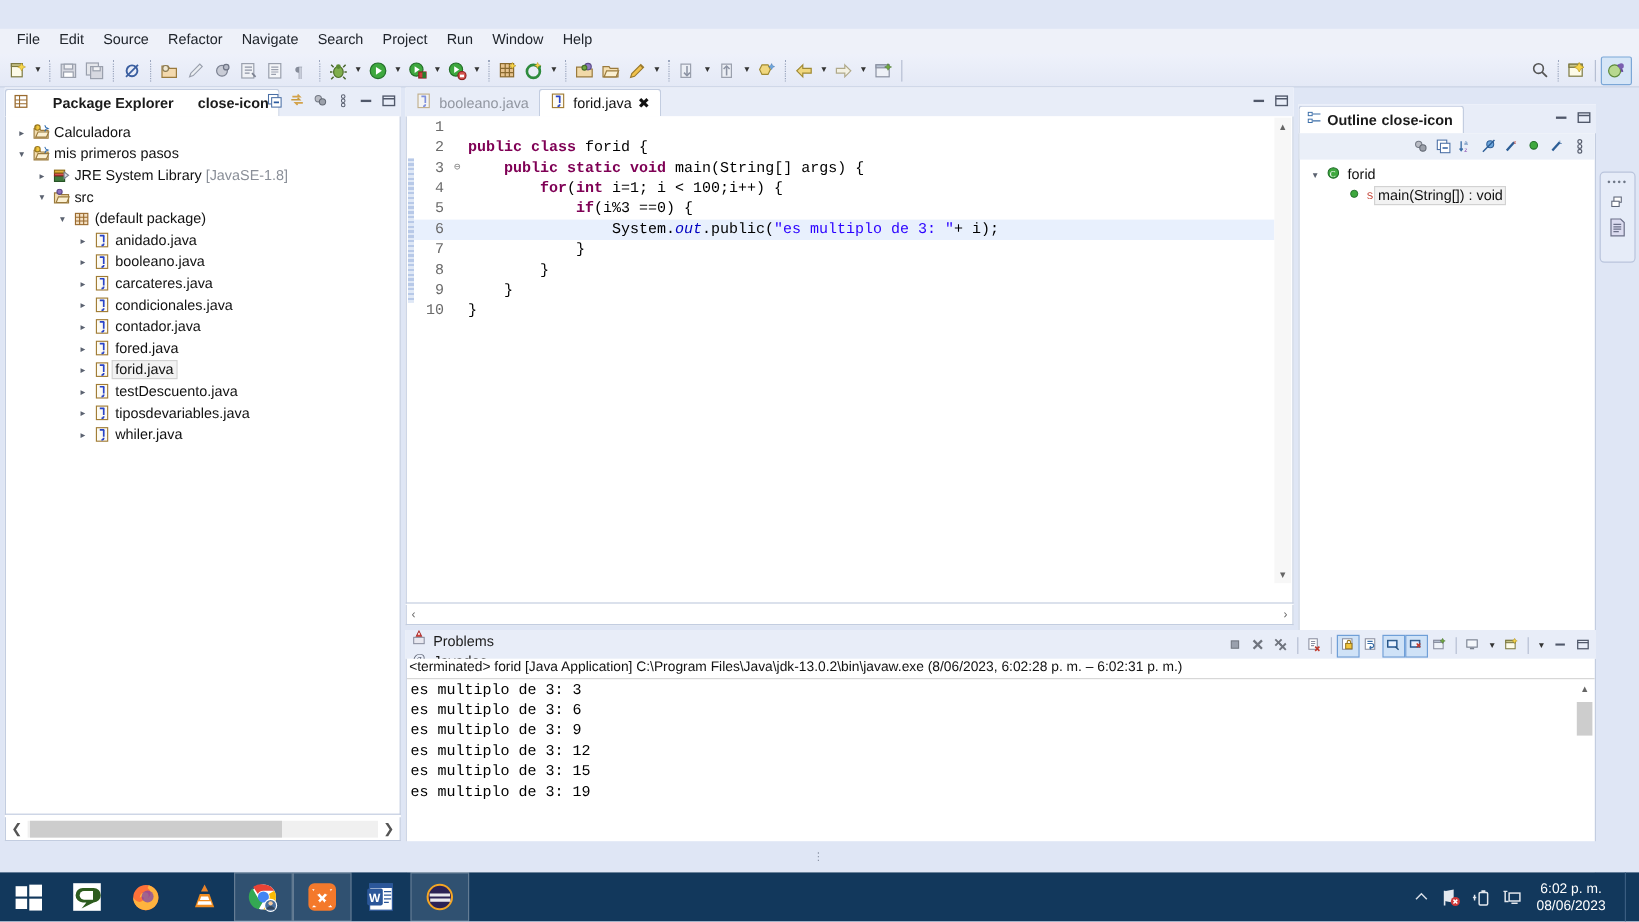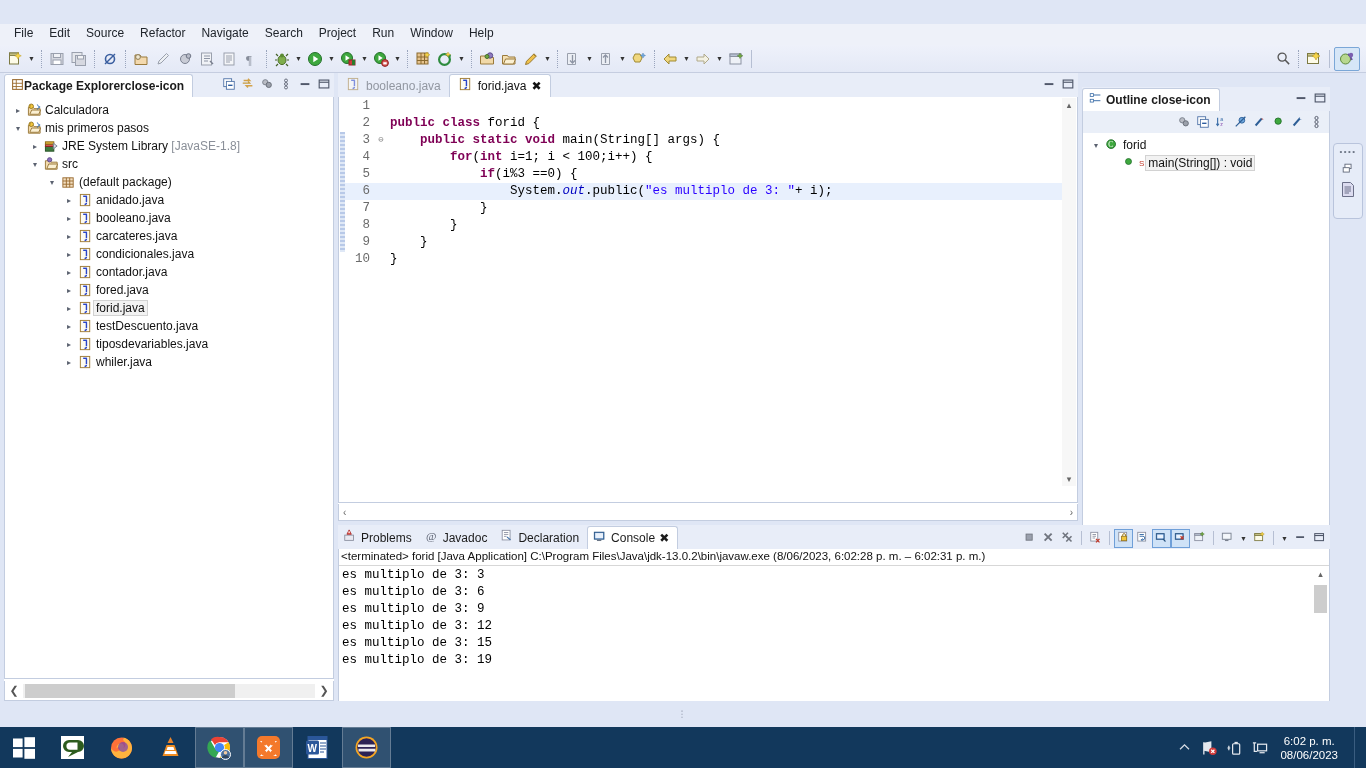--- a/index.html
+++ b/index.html
@@ -83,21 +83,21 @@
 
   
   #pkg-explorer {
     left: 4px; top: 0; width: 330px; height: 628px;
   }
   .pe-head {
     height: 24px; background: #e8edf8; position: relative; display: flex;
     align-items: flex-end;
   }
   .pe-tab {
-    display: flex; align-items: center; gap: 0; height: 23px;
+    display: flex; align-items: center; gap: 20px; height: 23px;
     padding: 0 8px 0 6px; background: #fff; border: 1px solid #c3cde0;
     border-bottom: none; border-radius: 3px 3px 0 0; font-size: 12px;
     font-weight: bold; color: #1b1b1b;
   }
   .pe-body {
     position: absolute; left: 0; top: 24px; right: 0; bottom: 22px;
     background: #fff; border: 1px solid #c3cde0; border-top: none;
     overflow: hidden; padding-top: 4px;
   }
   .tree-row {
@@ -184,21 +184,21 @@
   
   #fastview {
     position: absolute; left: 1333px; top: 70px; width: 30px; height: 76px;
     background: #e6ecf8; border: 1px solid #b9c4dc; border-radius: 4px;
     display: flex; flex-direction: column; align-items: center; padding-top: 3px; gap: 4px;
   }
   .fv-dots { font-size: 8px; color: #6d7686; letter-spacing: 1.5px; }
 
   
   #console-area { left: 338px; top: 452px; width: 992px; height: 238px; }
-  .con-head { height: 24px; background: #e8edf8; position: relative; display: flex; align-items: flex-end; }
+  .con-head { height: 24px; background: #e8edf8; position: relative; display: flex; align-items: flex-start; flex-direction: column; }
   .con-tab {
     display: flex; align-items: center; gap: 4px; height: 23px; padding: 0 8px 0 5px;
     font-size: 12px; color: #1b1b1b;
   }
   .con-tab.active {
     background: #fff; border: 1px solid #c3cde0; border-bottom: none;
     border-radius: 3px 3px 0 0; font-weight: normal;
   }
   .con-body {
     position: absolute; left: 0; top: 24px; right: 0; bottom: 0;

